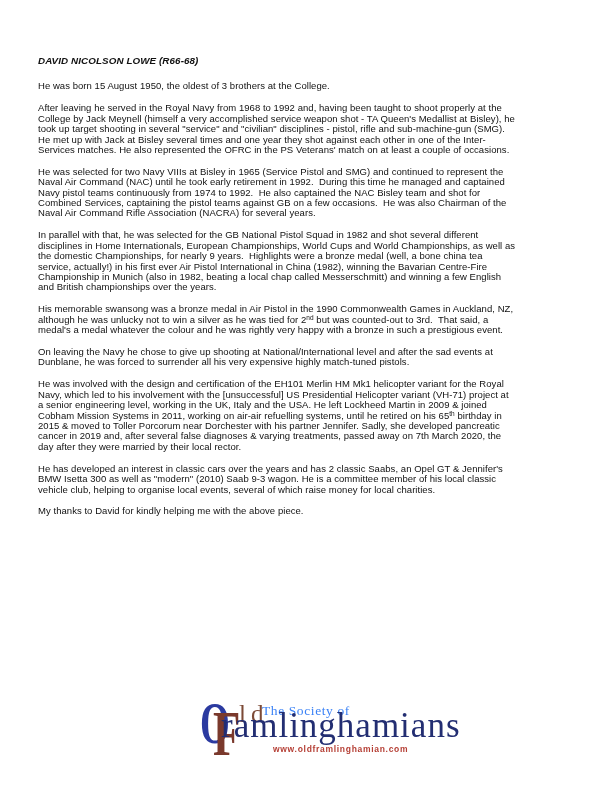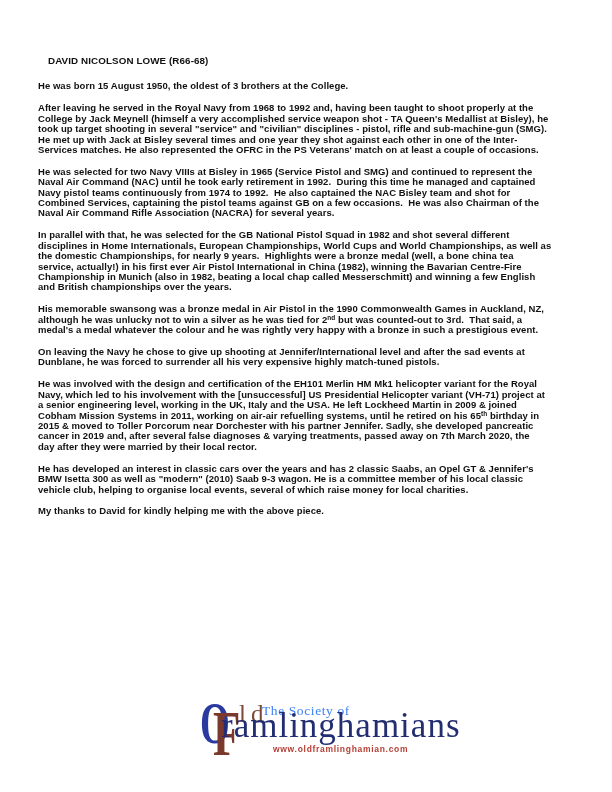--- a/index.html
+++ b/index.html
@@ -16,25 +16,26 @@
   .content {
     position: absolute;
     left: 38px;
     top: 56px;
     width: 545px;
   }
   .doc-title {
     font-size: 9.8px;
     font-weight: bold;
     line-height: 10.4px;
-    margin: 0 0 15px 10px;
+    margin: 0 0 15px 0;
     white-space: pre;
     letter-spacing: 0.1px;
+    font-style: italic;
   }
-  .para { margin: 0 0 11.5px 0; font-weight: bold; }
+  .para { margin: 0 0 11.5px 0; }
   .line {
     font-size: 9.5px;
     line-height: 10.4px;
     white-space: pre;
     letter-spacing: 0.05px;
   }
   .line sup {
     font-size: 6.5px;
     line-height: 0;
     vertical-align: 3px;
@@ -117,21 +118,21 @@
           <div class="line">service, actually!) in his first ever Air Pistol International in China (1982), winning the Bavarian Centre-Fire</div>
           <div class="line">Championship in Munich (also in 1982, beating a local chap called Messerschmitt) and winning a few English</div>
           <div class="line">and British championships over the years.</div>
         </div>
         <div class="para">
           <div class="line">His memorable swansong was a bronze medal in Air Pistol in the 1990 Commonwealth Games in Auckland, NZ,</div>
           <div class="line">although he was unlucky not to win a silver as he was tied for 2<sup>nd</sup> but was counted-out to 3rd.  That said, a</div>
           <div class="line">medal's a medal whatever the colour and he was rightly very happy with a bronze in such a prestigious event.</div>
         </div>
         <div class="para">
-          <div class="line">On leaving the Navy he chose to give up shooting at Jennifer/International level and after the sad events at</div>
+          <div class="line">On leaving the Navy he chose to give up shooting at National/International level and after the sad events at</div>
           <div class="line">Dunblane, he was forced to surrender all his very expensive highly match-tuned pistols.</div>
         </div>
         <div class="para">
           <div class="line">He was involved with the design and certification of the EH101 Merlin HM Mk1 helicopter variant for the Royal</div>
           <div class="line">Navy, which led to his involvement with the [unsuccessful] US Presidential Helicopter variant (VH-71) project at</div>
           <div class="line">a senior engineering level, working in the UK, Italy and the USA. He left Lockheed Martin in 2009 &amp; joined</div>
           <div class="line">Cobham Mission Systems in 2011, working on air-air refuelling systems, until he retired on his 65<sup>th</sup> birthday in</div>
           <div class="line">2015 &amp; moved to Toller Porcorum near Dorchester with his partner Jennifer. Sadly, she developed pancreatic</div>
           <div class="line">cancer in 2019 and, after several false diagnoses &amp; varying treatments, passed away on 7th March 2020, the</div>
           <div class="line">day after they were married by their local rector.</div>

